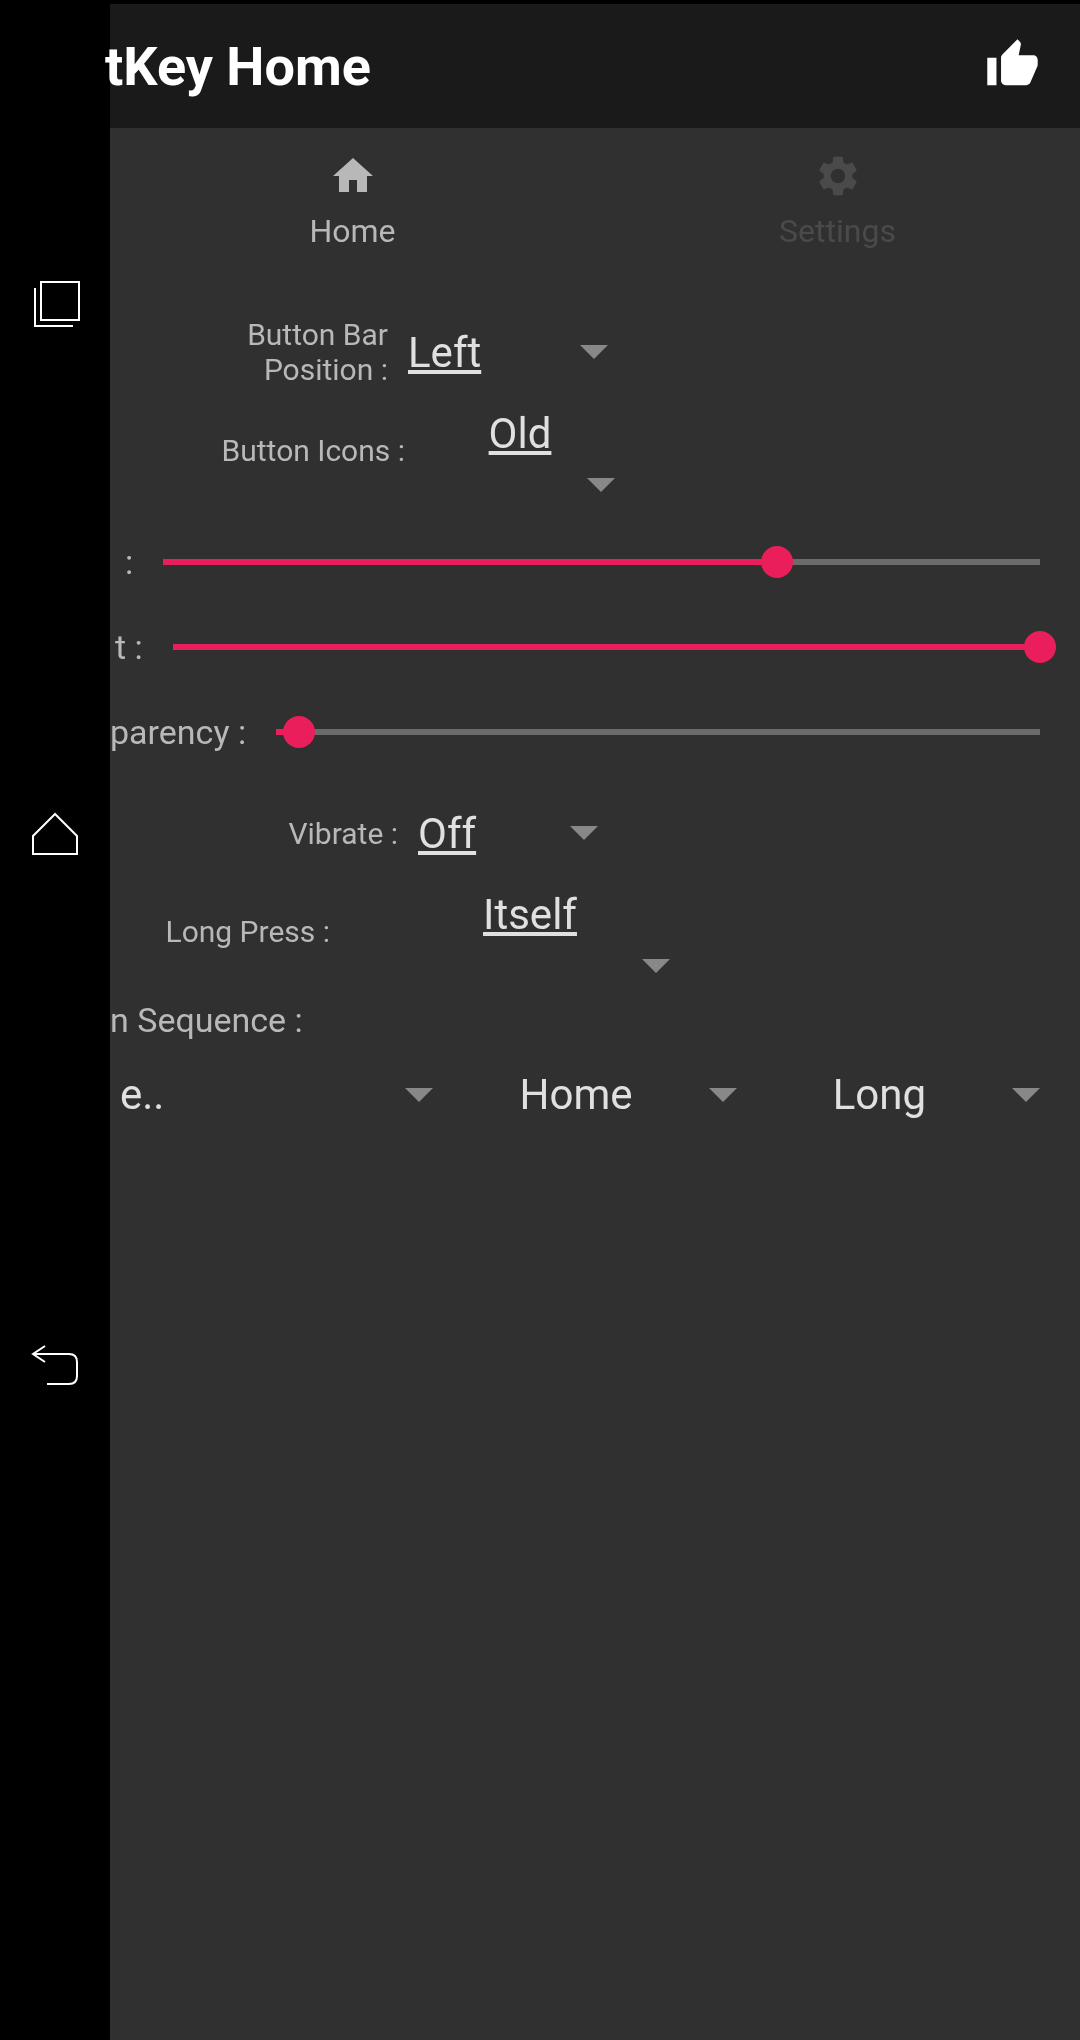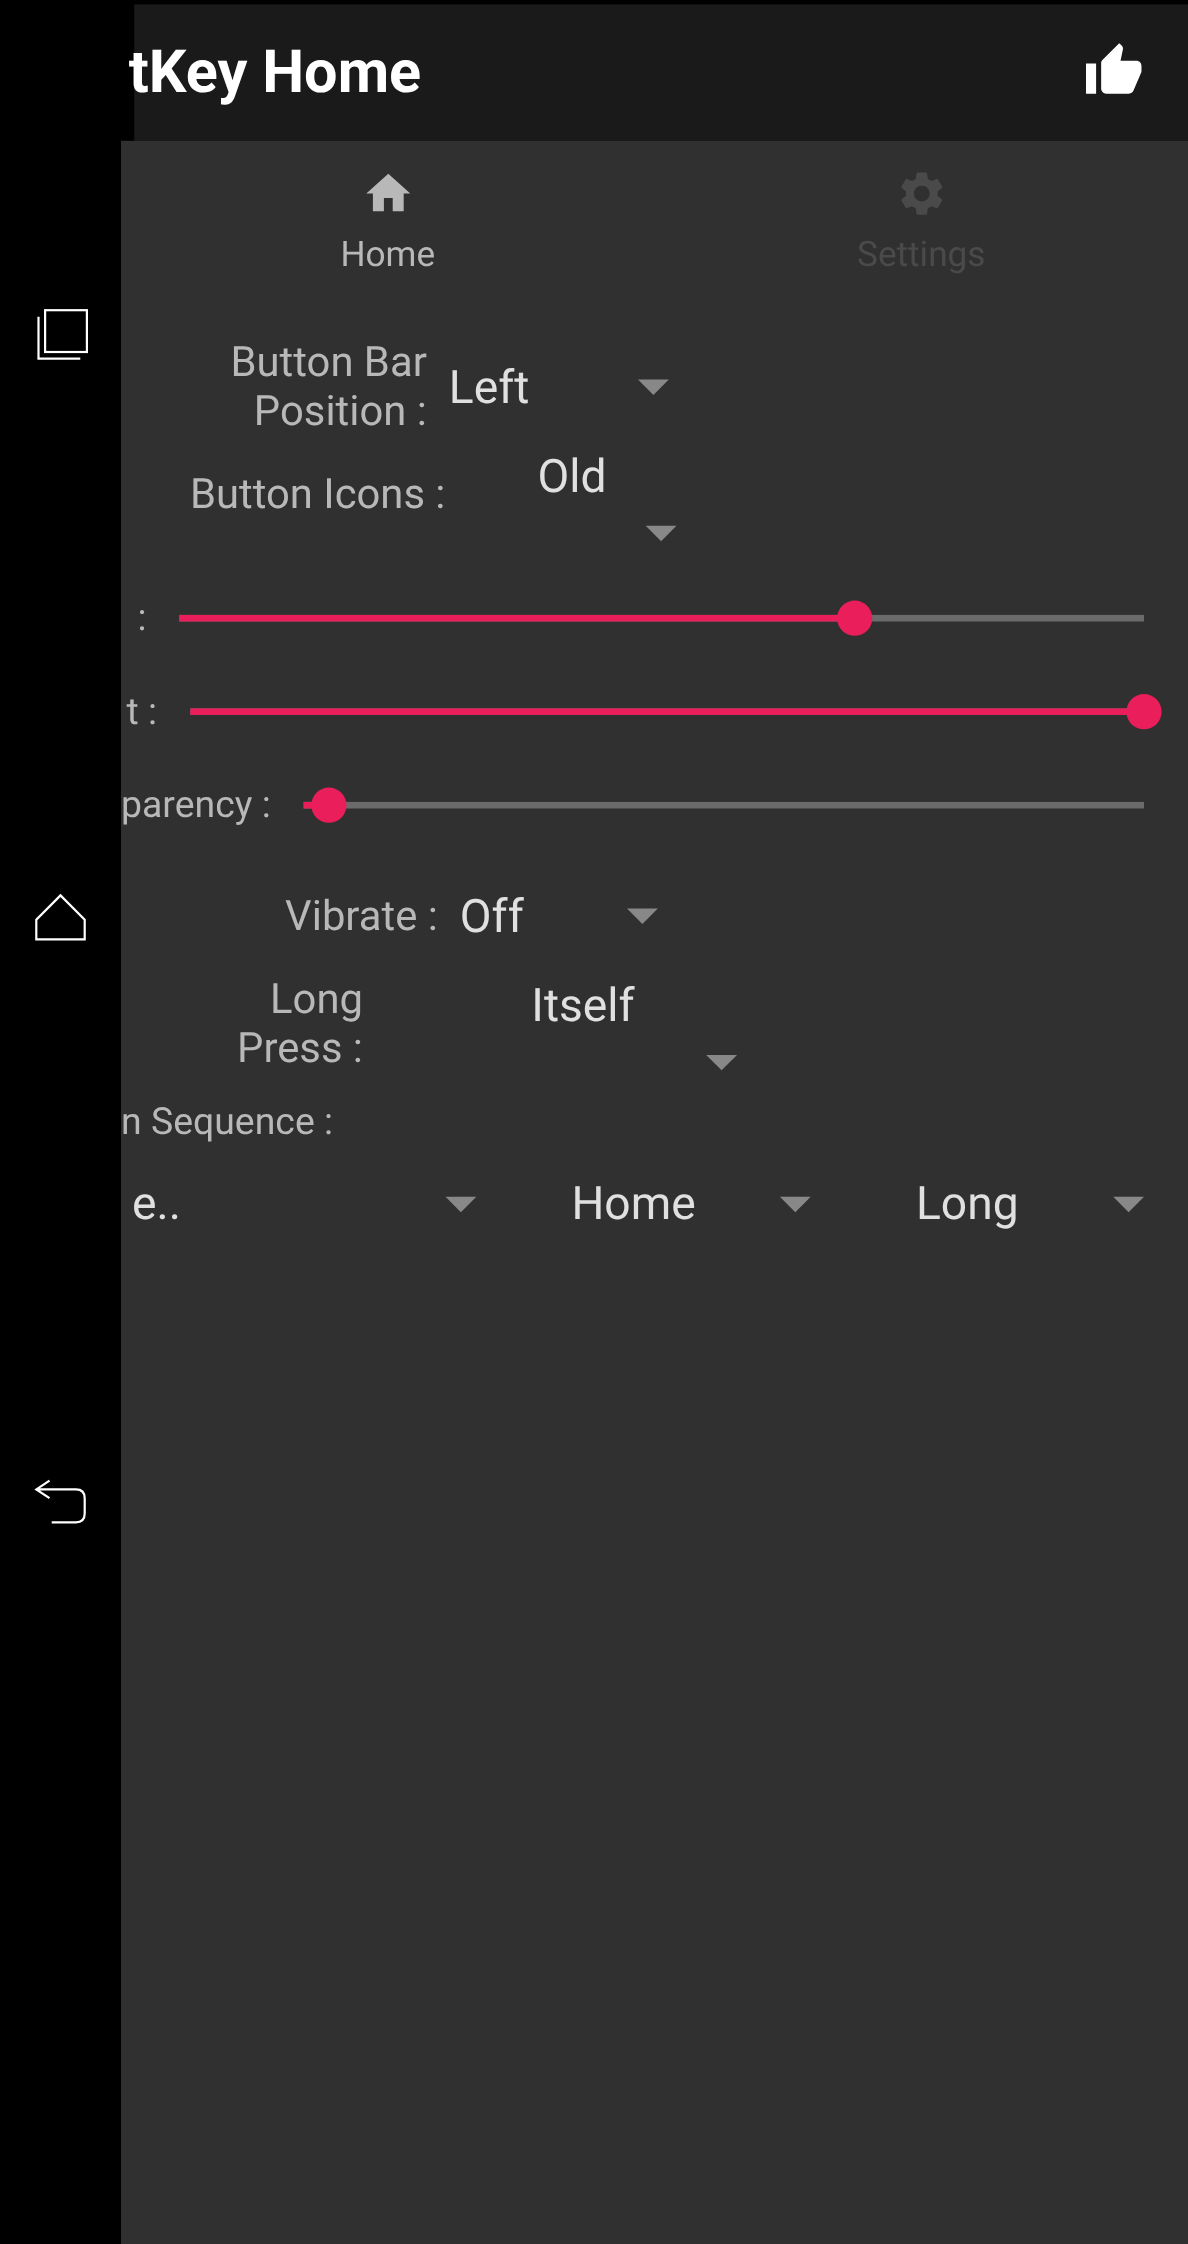--- a/index.html
+++ b/index.html
@@ -58,21 +58,20 @@
       flex-direction: column;
     }
     
     .app-header {
       height: 124px;
       background: #1a1a1a;
       display: flex;
       align-items: center;
       justify-content: space-between;
       padding: 0 40px 0 0;
-      margin-left: 12px;
     }
     
     .app-title {
       color: #fff;
       font-size: 54px;
       font-weight: 700;
       white-space: nowrap;
       margin-left: -5px;
     }
     
@@ -132,32 +131,33 @@
     
     .setting-row {
       display: flex;
       align-items: center;
       height: 98px;
       padding: 0 40px;
     }
     
     .setting-label {
       color: #b8b8b8;
-      font-size: 38px;
+      font-size: 30px;
       text-align: right;
       padding-right: 20px;
     }
     
     .dropdown {
       display: flex;
       align-items: center;
       gap: 20px;
       color: #e0e0e0;
       font-size: 42px;
       min-width: 180px;
+      text-decoration: underline;
     }
     
     .dropdown-value {
       flex: 1;
     }
     
     .dropdown-caret {
       width: 0;
       height: 0;
       border-left: 14px solid transparent;

